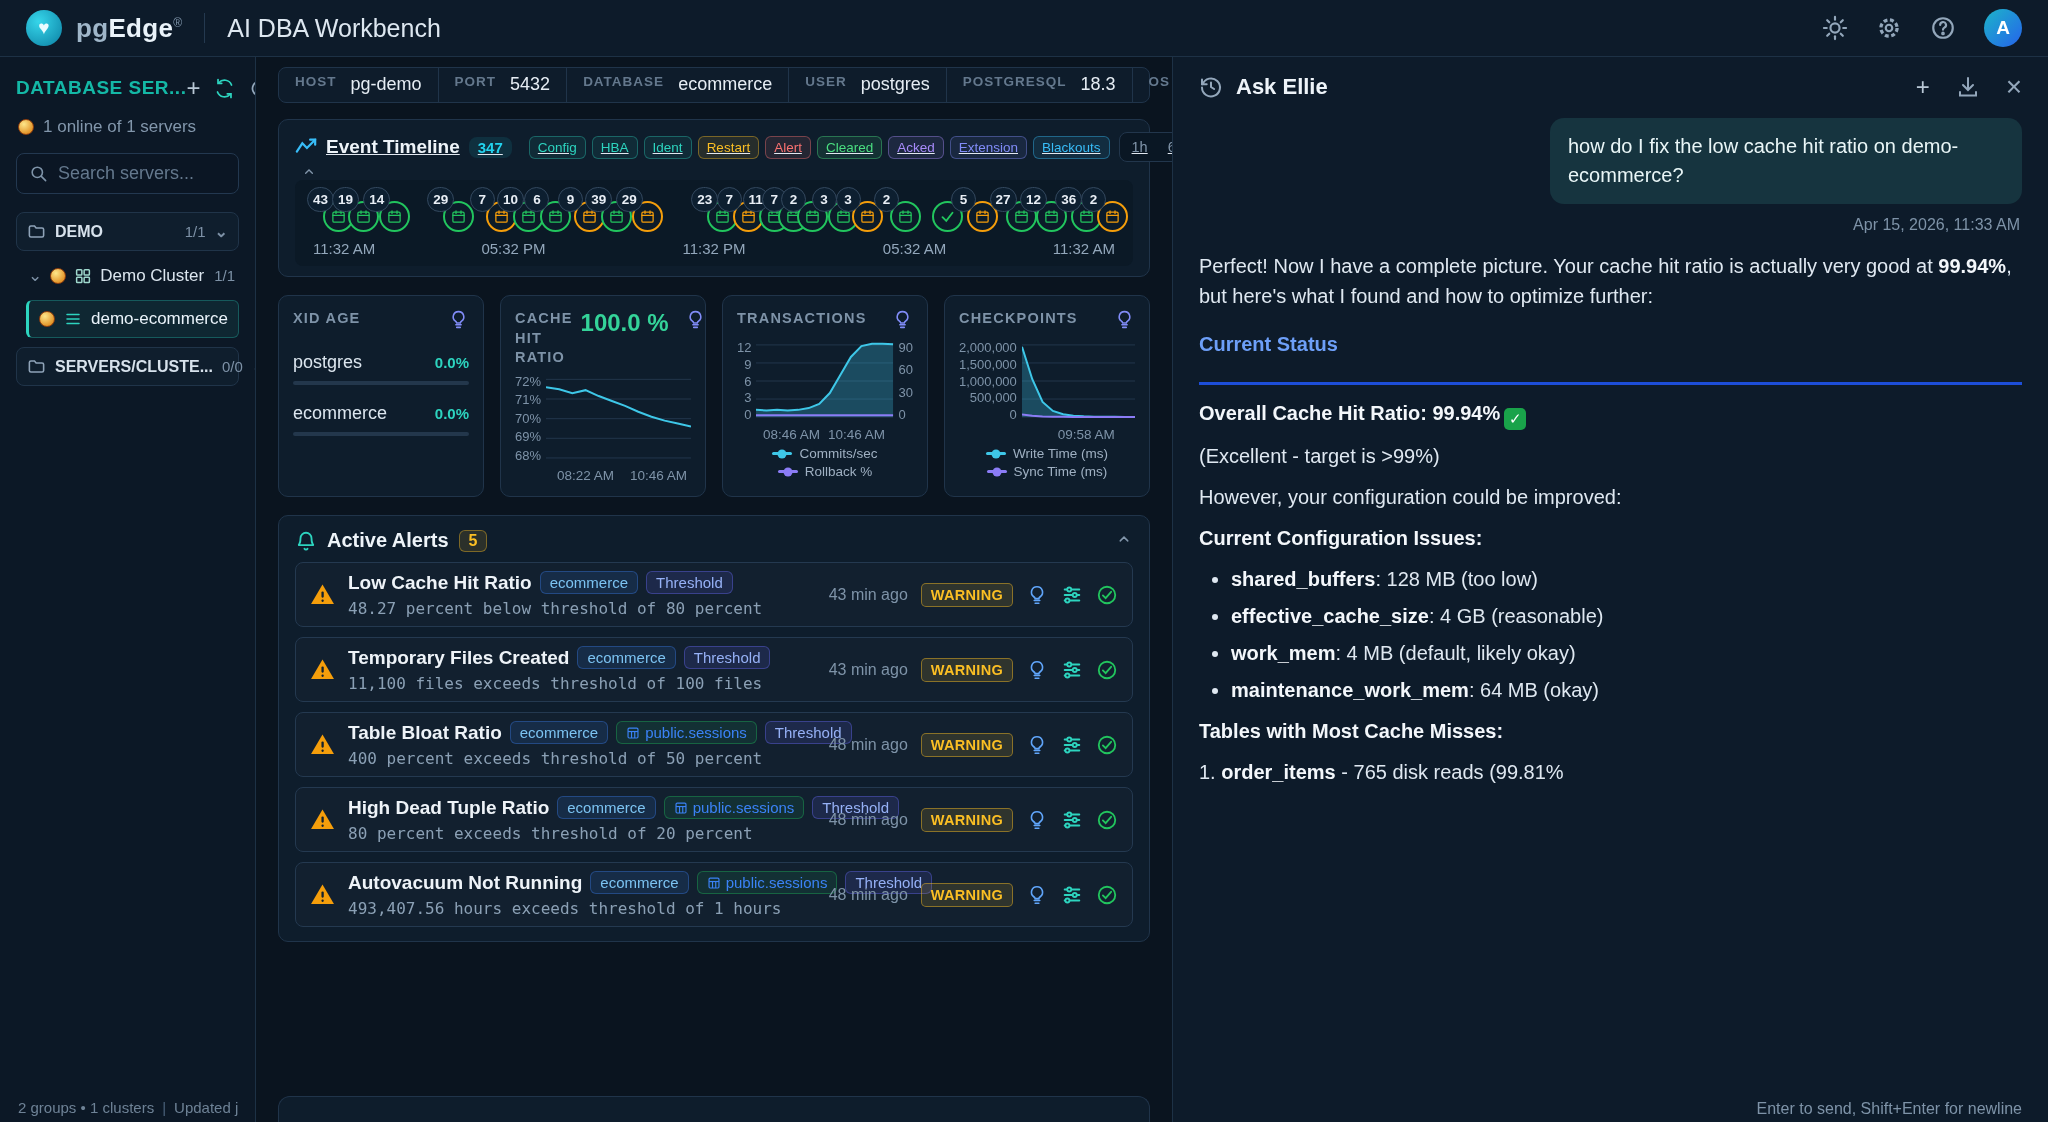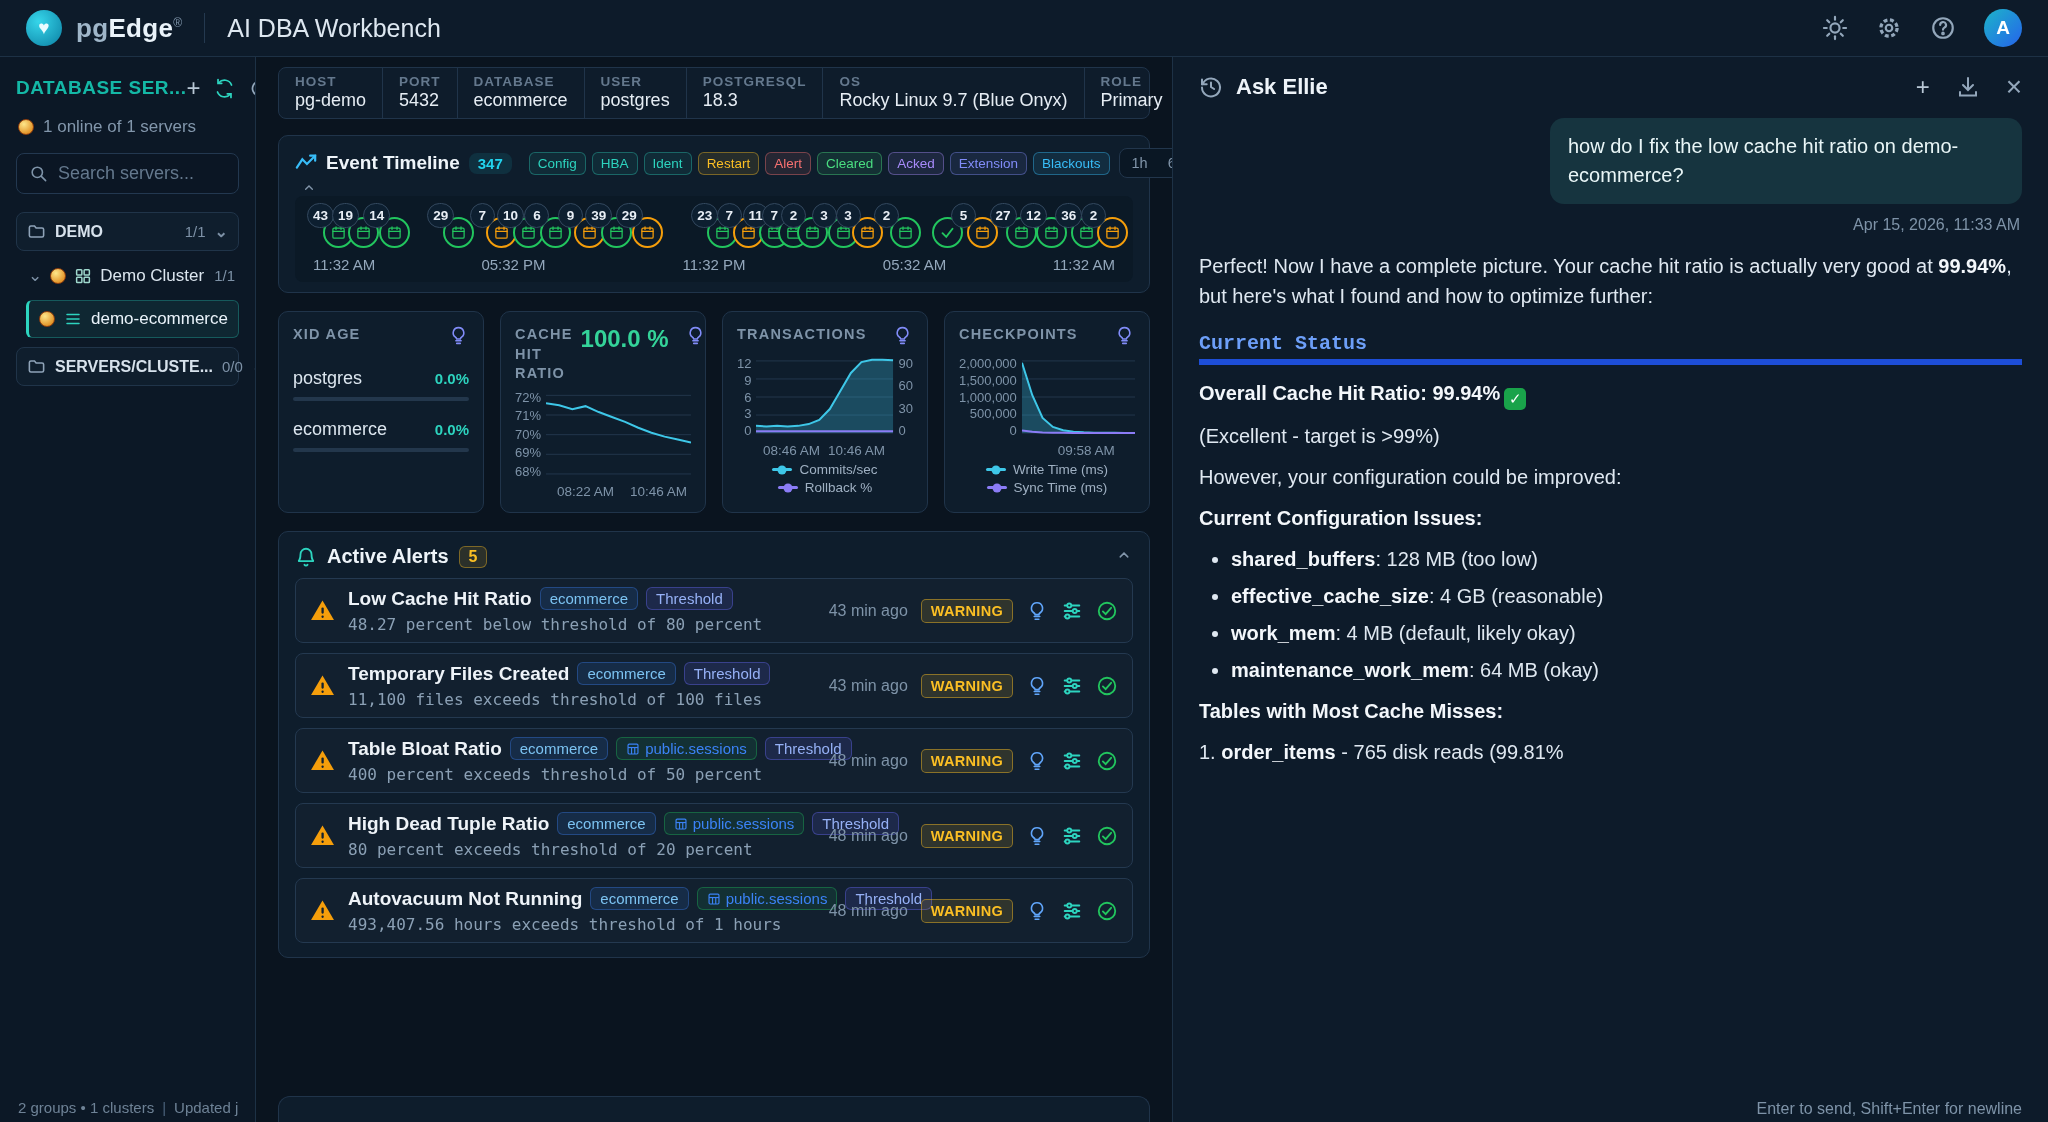--- a/index.html
+++ b/index.html
@@ -60,27 +60,27 @@
   .tree-leaf svg { width:18px; height:18px; color:#2dd4bf; }
   .sb-footer { margin-top:auto; color:#6e8296; font-size:15px; white-space:nowrap; padding:8px 2px 0; overflow:hidden; }
   .sb-footer .sep { margin:0 8px; color:#49607a; }
 
   
   .main { padding:10px 22px 0; display:flex; flex-direction:column; overflow:hidden; background:#0a141f; }
   .card { background:#0e1d2c; border:1px solid #20344a; border-radius:10px; }
 
   .infobar { display:flex; align-items:stretch; background:#0e1c2b; border:1px solid #20344a; border-radius:8px; }
   .info-cells { display:flex; flex:1; }
-  .info-cell { padding:6px 16px 7px; display:flex; flex-direction:column; gap:1px; white-space:nowrap; }
+  .info-cell { padding:6px 16px 7px; display:flex; flex-direction:row; gap:14px; white-space:nowrap; }
   .info-cell.bl { border-left:1px solid #20344a; }
   .info-label { font-size:13.5px; letter-spacing:1px; color:#64788d; font-weight:bold; }
   .info-value { font-size:18px; color:#e6edf4; }
 
   .ev-card { margin-top:16px; padding:12px 16px 10px; }
-  .ev-head { display:flex; align-items:center; gap:9px; white-space:nowrap; }
+  .ev-head { display:flex; align-items:center; gap:9px; white-space:nowrap;text-decoration:underline; }
   .ev-head > svg { width:22px; height:22px; color:#38bdf8; flex:0 0 auto; }
   .ev-title { font-size:19px; font-weight:bold; color:#eef4f9; }
   .ev-count-badge { color:#22d3ee; background:rgba(34,211,238,.1); border-radius:8px; padding:2px 9px;
     font-size:15px; font-weight:bold; }
   .chips { display:flex; gap:6px; margin-left:8px; }
   .chip { font-size:13.5px; padding:3px 8px; border-radius:6px; border:1px solid; cursor:pointer; }
   .chip-teal   { color:#2dd4bf; background:rgba(45,212,191,.08); border-color:rgba(45,212,191,.35); }
   .chip-amber  { color:#fbbf24; background:rgba(251,191,36,.1);  border-color:rgba(251,191,36,.4); }
   .chip-red    { color:#f87171; background:rgba(248,113,113,.1); border-color:rgba(248,113,113,.4); }
   .chip-green  { color:#4ade80; background:rgba(74,222,128,.1);  border-color:rgba(74,222,128,.4); }
@@ -175,22 +175,22 @@
   .chat-title { font-size:22px; font-weight:bold; color:#eef4f9; }
   .chat-actions { margin-left:auto; display:flex; gap:26px; align-items:center; }
   .x-btn { color:#93a7bb; font-size:28px; line-height:22px; cursor:pointer; }
   .chat-body { flex:1; overflow:hidden; padding:6px 26px 0; display:flex; flex-direction:column; }
   .bubble { align-self:flex-end; background:#16343f; border-radius:14px; padding:14px 18px; max-width:472px;
     font-size:20px; line-height:1.45; color:#e9f6f7; }
   .stamp { align-self:flex-end; color:#7e93a8; font-size:16px; margin:12px 2px 6px; }
   .msg { font-size:20px; line-height:1.5; color:#dfe8f1; }
   .msg p { margin:11px 0; }
   .msg strong { color:#f3f7fb; }
-  .msg-h { color:#6d9ff8; font-weight:bold; font-size:20px; border-bottom:6px solid #1d4ed8;
-    padding-bottom:0; margin:18px 0 13px;font-family:Liberation Mono, monospace; }
+  .msg-h { color:#6d9ff8; font-weight:bold; font-size:20px; border-bottom:3px solid #1d4ed8;
+    padding-bottom:23px; margin:18px 0 13px; }
   .msg ul { margin:10px 0 10px 32px; }
   .msg li { margin:7px 0; }
   .check-badge { display:inline-flex; width:22px; height:22px; background:#19a34a; border-radius:5px;
     color:#fff; align-items:center; justify-content:center; font-size:15px; margin-left:4px; vertical-align:-4px; }
   .chat-input-wrap { padding:10px 24px 2px; }
   .chat-input { display:flex; align-items:center; gap:10px; border:2px solid #28b9d0; border-radius:10px;
     padding:13px 16px; background:#0d1b2a; box-shadow:0 0 0 1px rgba(40,185,208,.15); }
   .chat-input input { flex:1; background:transparent; border:0; outline:0; font-size:19px; color:#cbd5e1;
     font-family:inherit; }
   .chat-input input::placeholder { color:#64788d; }

